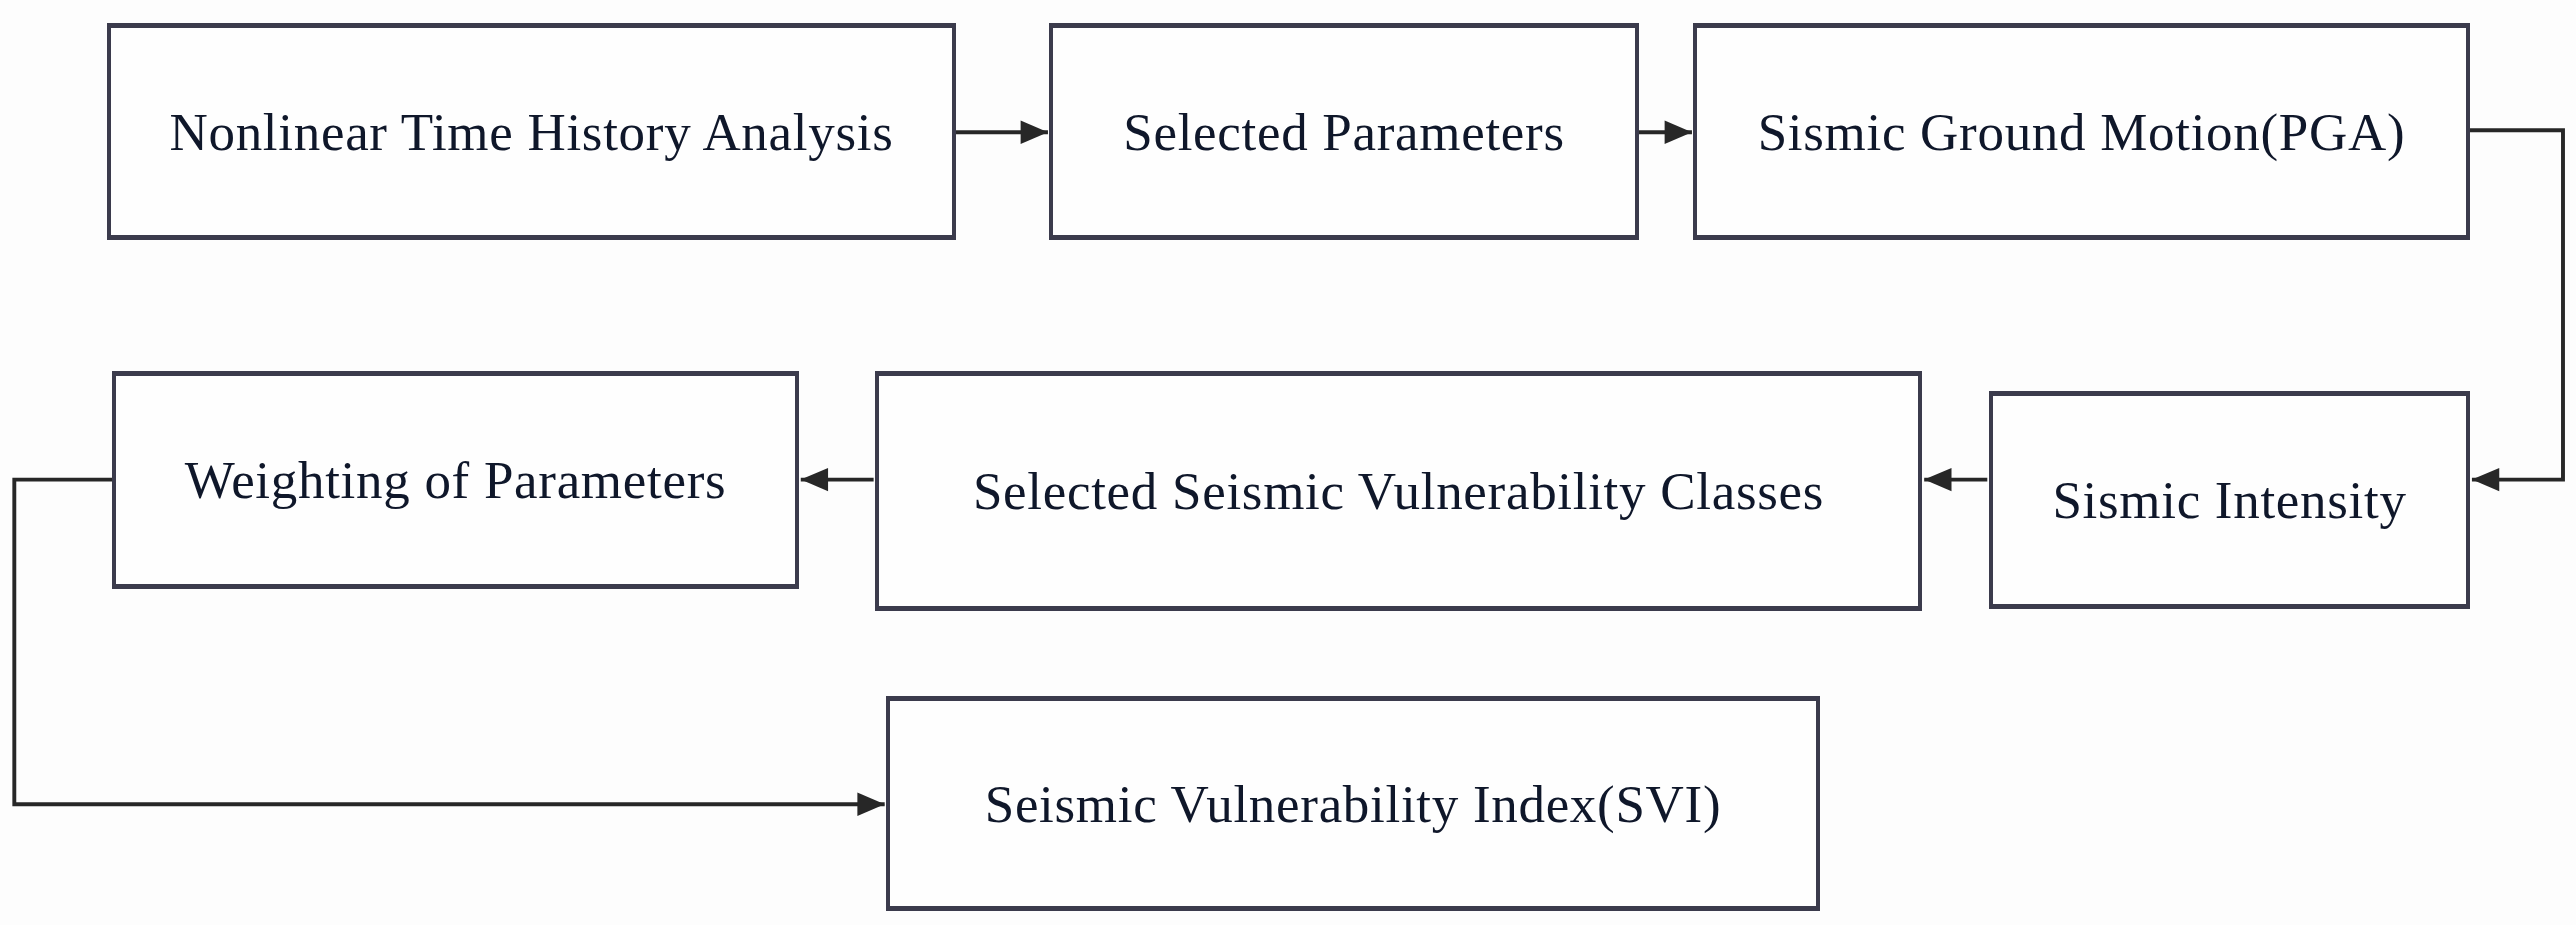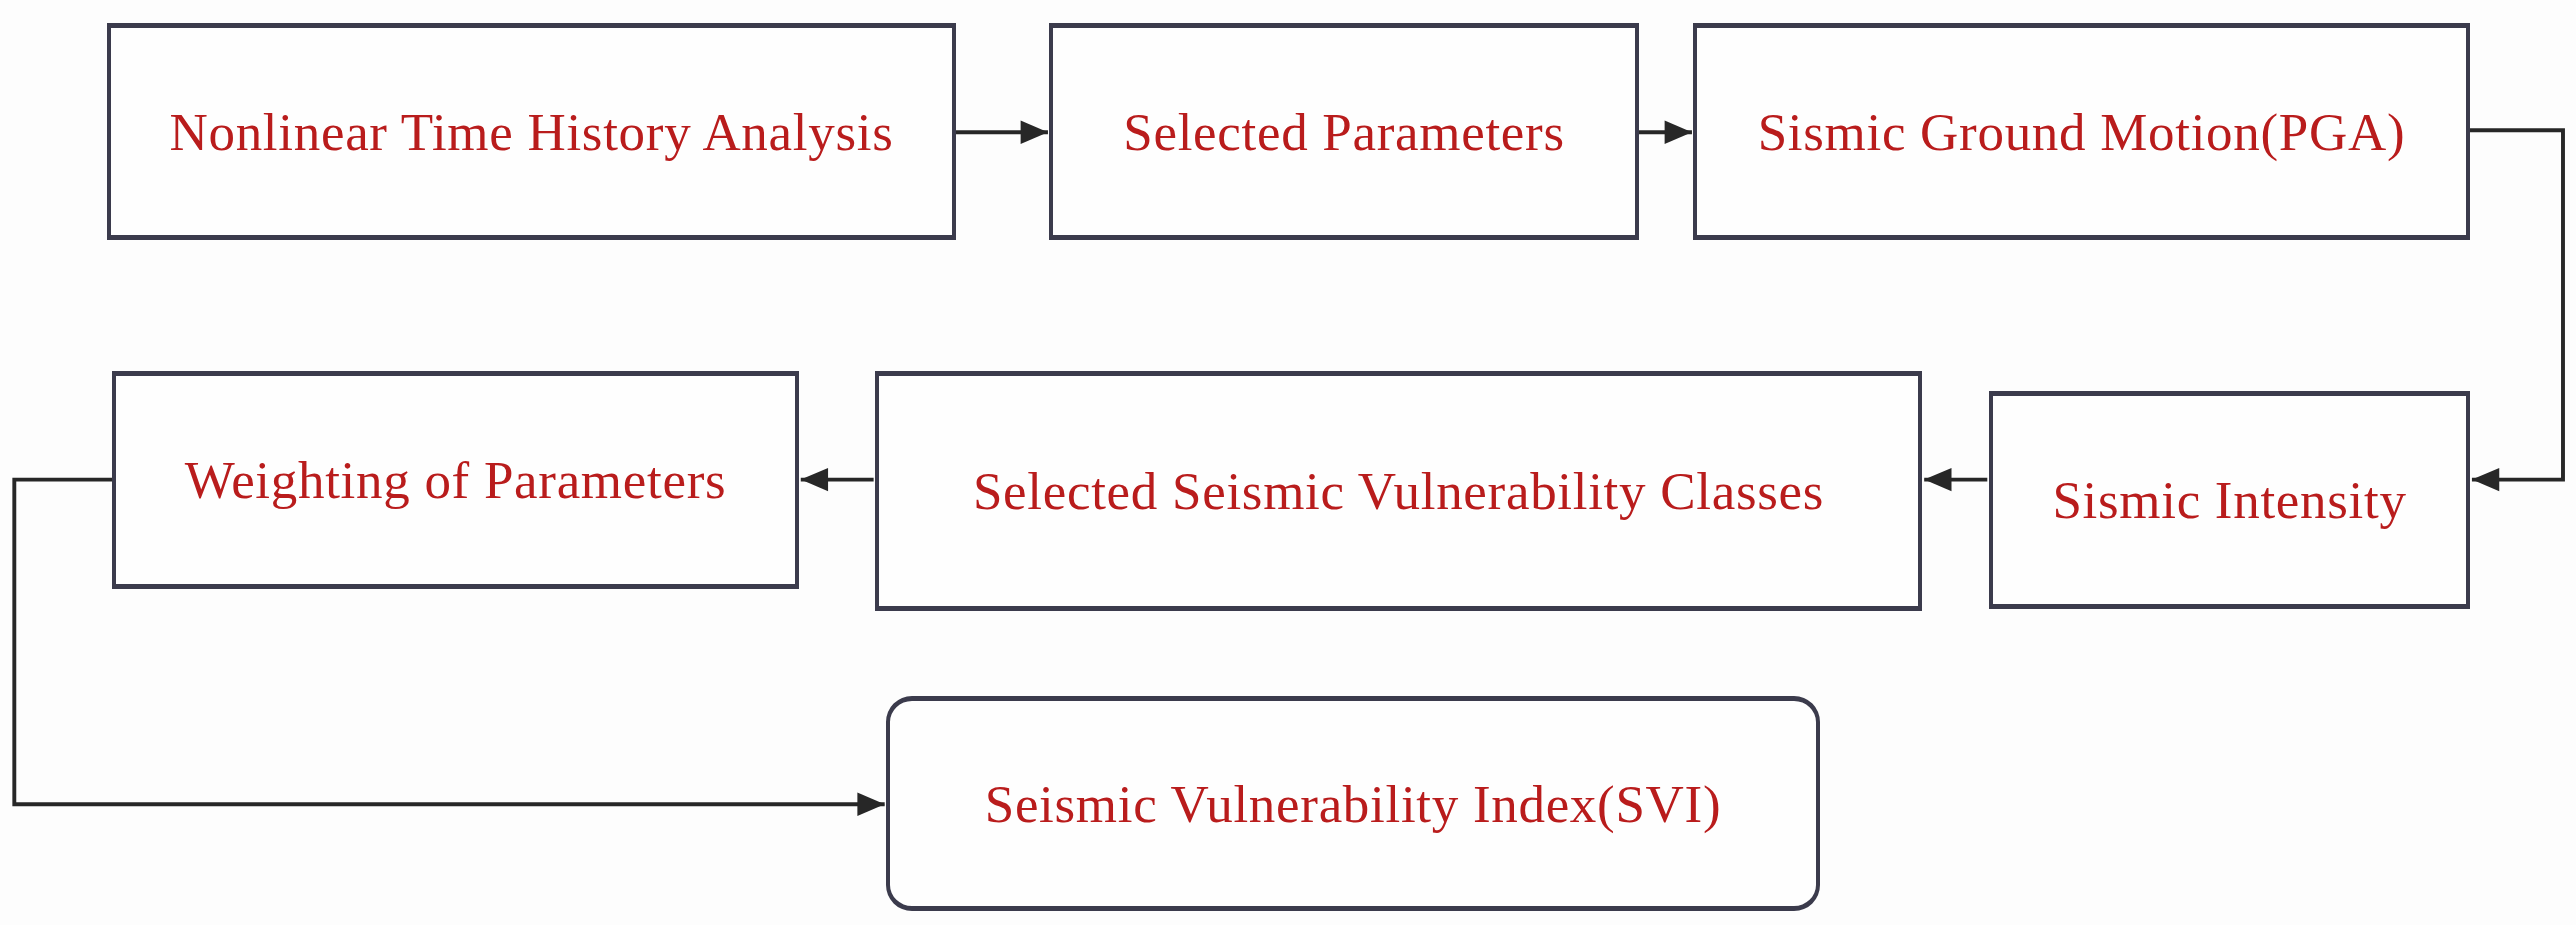--- a/index.html
+++ b/index.html
@@ -25,35 +25,35 @@
     position: absolute;
     box-sizing: border-box;
     background: #fefefe;
     border-style: solid;
     border-color: #3b3b4c;
     border-width: 5.9px 4.6px;
     display: flex;
     align-items: center;
     justify-content: center;
     font-size: 53px;
-    color: #b91c1c;
+    color: #0f172a;
     letter-spacing: 0.7px;
     white-space: nowrap;
     text-align: center;
   }
   
   .n-nonlinear { left: 107px;  top: 23.4px;  width: 849px; height: 217px; }
   .n-params    { left: 1049px; top: 23.4px;  width: 590px;  height: 217px; }
   .n-pga       { left: 1693px; top: 23.4px;  width: 777px; height: 217px; }
   
   .n-weighting { left: 112px;  top: 371px; width: 687px; height: 218px; }
   .n-classes   { left: 875px; top: 371px; width: 1047px; height: 240px; }
   .n-intensity { left: 1989px; top: 371px; width: 481px;  height: 218px; margin-top: 20px; }
   
-  .n-svi       { left: 886px; top: 696px; width: 934px; height: 215px; border-radius: 26px; }
+  .n-svi       { left: 886px; top: 696px; width: 934px; height: 215px; }
 </style>
 </head>
 <body>
 
 <div class="canvas">
 
   <svg class="connectors" viewBox="0 0 3960 1423" xmlns="http://www.w3.org/2000/svg">
     <defs>
       <marker id="arrow" markerUnits="userSpaceOnUse" markerWidth="46" markerHeight="40" refX="44" refY="20" orient="auto">
         <path d="M2,2 L44,20 L2,38 Z" fill="#272727"></path>

